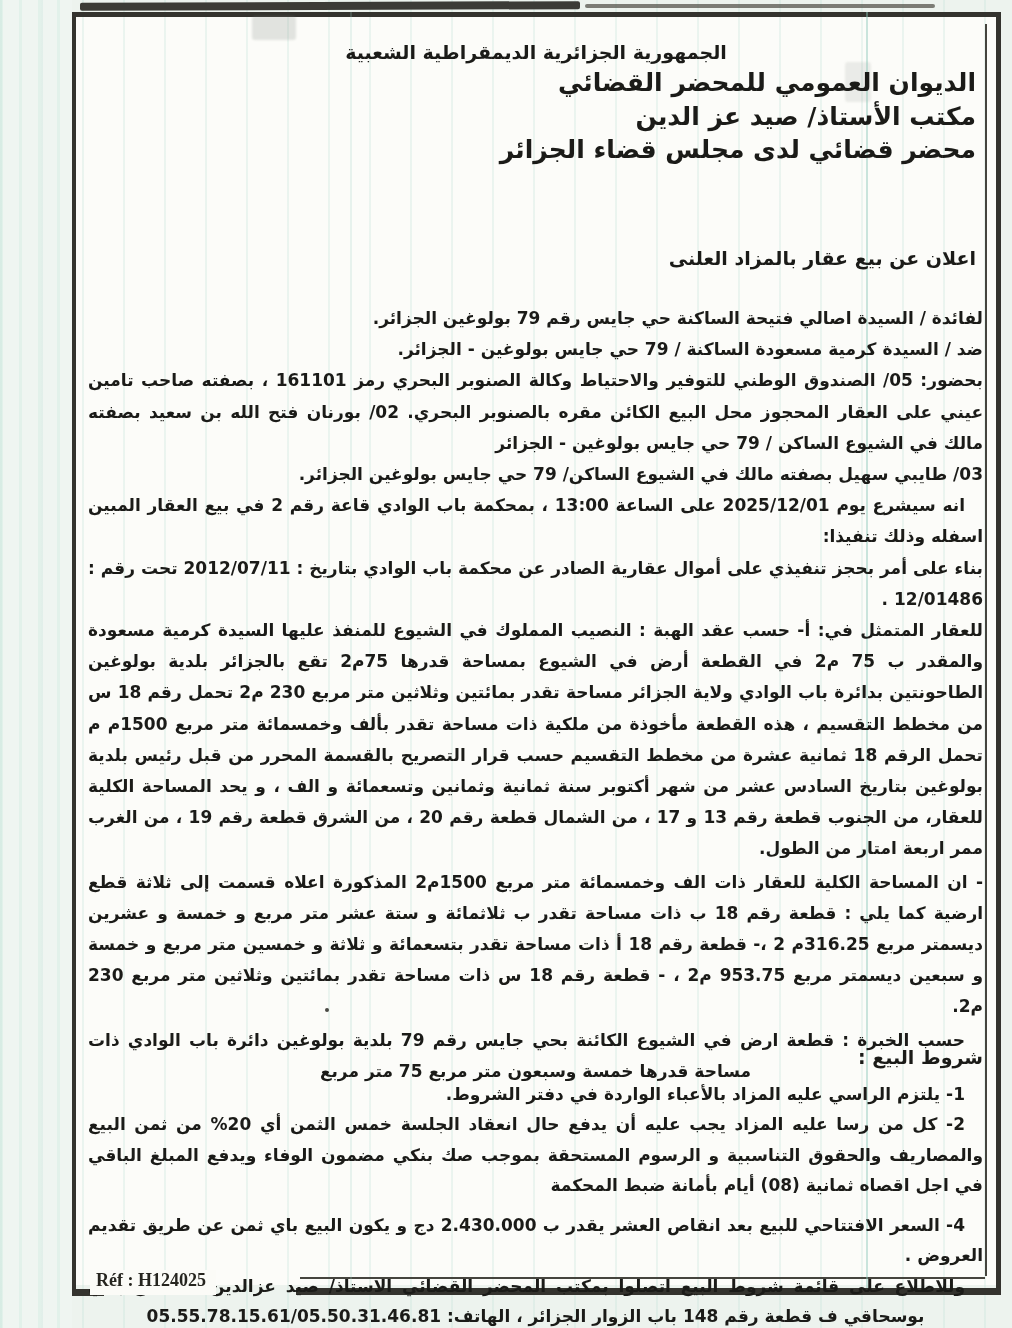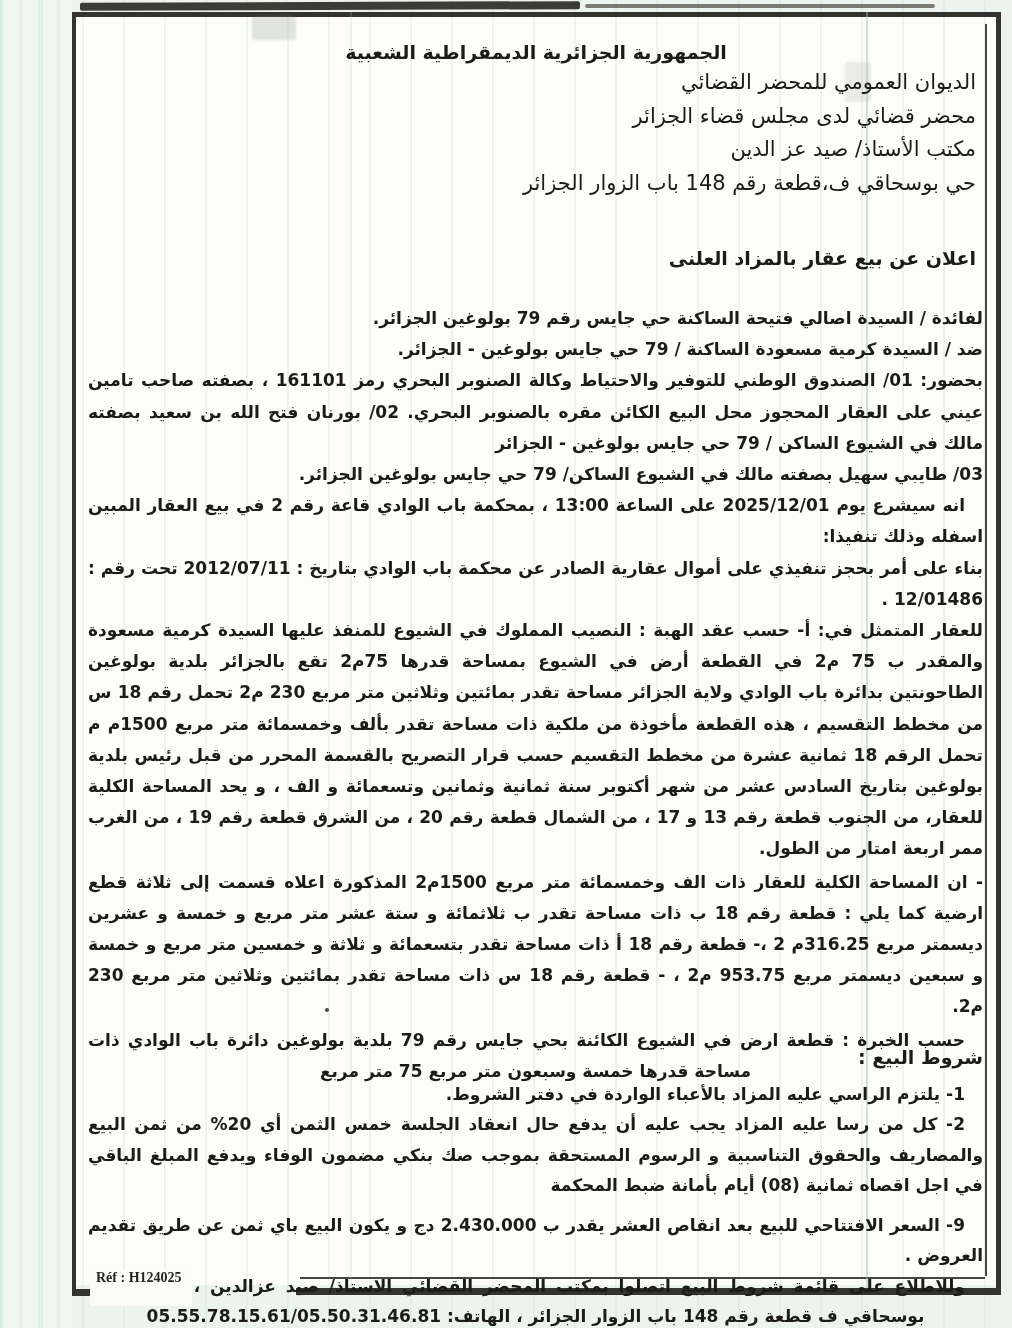--- a/index.html
+++ b/index.html
@@ -37,21 +37,21 @@
   .faint-mark2{position:absolute;left:845px;top:62px;width:26px;height:40px;background:rgba(140,150,140,.16);filter:blur(1px);border-radius:3px;}
   .scan-line-1{position:absolute;left:866px;top:12px;width:2px;height:1276px;background:rgba(140,200,185,.45);}
   .scan-line-2{position:absolute;left:350px;top:12px;width:2px;height:1276px;background:rgba(160,210,195,.22);}
   .ink-dot{position:absolute;left:325px;top:1008px;width:4px;height:4px;border-radius:50%;background:#4a4944;}
   .republic-title{
     position:absolute;left:96px;width:880px;top:41px;
     text-align:center;font-size:19px;font-weight:bold;direction:rtl;
   }
   .office{
     position:absolute;right:36px;top:66px;width:700px;
-    direction:rtl;text-align:right;font-size:21px;font-weight:normal;line-height:33.5px;
+    direction:rtl;text-align:right;font-size:25px;font-weight:bold;line-height:33.5px;
   }
   .ann-title{
     position:absolute;left:96px;width:880px;top:247px;
     text-align:right;font-size:19px;font-weight:bold;direction:rtl;
   }
   .body-text{
     position:absolute;left:88px;width:895px;top:303px;
     direction:rtl;font-size:17px;font-weight:bold;line-height:31.2px;
     text-align:justify;text-align-last:right;
   }
@@ -63,22 +63,22 @@
     position:absolute;left:88px;width:895px;top:1022px;
     direction:rtl;font-size:17px;font-weight:bold;line-height:30.5px;
     text-align:justify;text-align-last:right;margin-top:20px;
   }
   .conditions .heading{font-size:19px;margin:0 0 6px 0;}
   .conditions p{margin:0;}
   .conditions p.spaced{margin-top:9px;}
   .contact-footer{margin-top:2px;text-align-last:center;}
   .ref-label{
     position:absolute;left:90px;top:1270px;
-    font-family:"Liberation Serif",serif;font-size:14px;font-weight:bold;
-    background:#fbfbf7;padding:0 10px 20px 6px;direction:ltr;color:#26251f;
+    font-family:"Liberation Serif",serif;font-size:18px;font-weight:bold;
+    background:#fbfbf7;padding:0 10px 4px 6px;direction:ltr;color:#26251f;
   }
 </style>
 </head>
 <body>
 
 <div class="left-margin"></div>
 <div class="paper"></div>
 <div class="streak-overlay"></div>
 
 <div class="bline b-top"></div>
@@ -94,40 +94,39 @@
 <div class="stamp-mark"></div>
 <div class="faint-mark2"></div>
 <div class="scan-line-1"></div>
 <div class="scan-line-2"></div>
 <div class="ink-dot"></div>
 
 <div class="republic-title">الجمهورية الجزائرية الديمقراطية الشعبية</div>
 
 <div class="office">
   <div>الديوان العمومي للمحضر القضائي</div>
+  <div>مكتب الأستاذ/ صيد عز الدين</div>
   <div>محضر قضائي لدى مجلس قضاء الجزائر</div>
-  <div>مكتب الأستاذ/ صيد عز الدين</div>
-  <div>حي بوسحاقي ف،قطعة رقم 148 باب الزوار الجزائر</div>
 </div>
 
 <div class="ann-title">اعلان عن بيع عقار بالمزاد العلنى</div>
 
 <div class="body-text">
   <p>لفائدة / السيدة اصالي فتيحة الساكنة حي جايس رقم 79 بولوغين الجزائر.</p>
   <p>ضد / السيدة كرمية مسعودة الساكنة / 79 حي جايس بولوغين - الجزائر.</p>
-  <p>بحضور: 01/ الصندوق الوطني للتوفير والاحتياط وكالة الصنوبر البحري رمز 161101 ، بصفته صاحب تامين عيني على العقار المحجوز محل البيع الكائن مقره بالصنوبر البحري. 02/ بورنان فتح الله بن سعيد بصفته مالك في الشيوع الساكن / 79 حي جايس بولوغين - الجزائر</p>
+  <p>بحضور: 05/ الصندوق الوطني للتوفير والاحتياط وكالة الصنوبر البحري رمز 161101 ، بصفته صاحب تامين عيني على العقار المحجوز محل البيع الكائن مقره بالصنوبر البحري. 02/ بورنان فتح الله بن سعيد بصفته مالك في الشيوع الساكن / 79 حي جايس بولوغين - الجزائر</p>
   <p>03/ طايبي سهيل بصفته مالك في الشيوع الساكن/ 79 حي جايس بولوغين الجزائر.</p>
   <p class="indent">انه سيشرع يوم 2025/12/01 على الساعة 13:00 ، بمحكمة باب الوادي قاعة رقم 2 في بيع العقار المبين اسفله وذلك تنفيذا:</p>
   <p>بناء على أمر بحجز تنفيذي على أموال عقارية الصادر عن محكمة باب الوادي بتاريخ : 2012/07/11 تحت رقم : 12/01486 .</p>
   <p>للعقار المتمثل في: أ- حسب عقد الهبة : النصيب المملوك في الشيوع للمنفذ عليها السيدة كرمية مسعودة والمقدر ب 75 م2 في القطعة أرض في الشيوع بمساحة قدرها 75م2 تقع بالجزائر بلدية بولوغين الطاحونتين بدائرة باب الوادي ولاية الجزائر مساحة تقدر بمائتين وثلاثين متر مربع 230 م2 تحمل رقم 18 س من مخطط التقسيم ، هذه القطعة مأخوذة من ملكية ذات مساحة تقدر بألف وخمسمائة متر مربع 1500م م تحمل الرقم 18 ثمانية عشرة من مخطط التقسيم حسب قرار التصريح بالقسمة المحرر من قبل رئيس بلدية بولوغين بتاريخ السادس عشر من شهر أكتوبر سنة ثمانية وثمانين وتسعمائة و الف ، و يحد المساحة الكلية للعقار، من الجنوب قطعة رقم 13 و 17 ، من الشمال قطعة رقم 20 ، من الشرق قطعة رقم 19 ، من الغرب ممر اربعة امتار من الطول.</p>
   <p class="gap">- ان المساحة الكلية للعقار ذات الف وخمسمائة متر مربع 1500م2 المذكورة اعلاه قسمت إلى ثلاثة قطع ارضية كما يلي : قطعة رقم 18 ب ذات مساحة تقدر ب ثلاثمائة و ستة عشر متر مربع و خمسة و عشرين ديسمتر مربع 316.25م 2 ،- قطعة رقم 18 أ ذات مساحة تقدر بتسعمائة و ثلاثة و خمسين متر مربع و خمسة و سبعين ديسمتر مربع 953.75 م2 ، - قطعة رقم 18 س ذات مساحة تقدر بمائتين وثلاثين متر مربع 230 م2.</p>
   <p class="gap indent center-last">حسب الخبرة : قطعة ارض في الشيوع الكائنة بحي جايس رقم 79 بلدية بولوغين دائرة باب الوادي ذات مساحة قدرها خمسة وسبعون متر مربع 75 متر مربع</p>
 </div>
 
 <div class="conditions">
   <p class="heading">شروط البيع :</p>
   <p class="indent">1- يلتزم الراسي عليه المزاد بالأعباء الواردة في دفتر الشروط.</p>
   <p class="indent">2- كل من رسا عليه المزاد يجب عليه أن يدفع حال انعقاد الجلسة خمس الثمن أي 20% من ثمن البيع والمصاريف والحقوق التناسبية و الرسوم المستحقة بموجب صك بنكي مضمون الوفاء ويدفع المبلغ الباقي في اجل اقصاه ثمانية (08) أيام بأمانة ضبط المحكمة</p>
-  <p class="spaced indent">9- السعر الافتتاحي للبيع بعد انقاص العشر يقدر ب 2.430.000 دج و يكون البيع باي ثمن عن طريق تقديم العروض .</p>
+  <p class="spaced indent">4- السعر الافتتاحي للبيع بعد انقاص العشر يقدر ب 2.430.000 دج و يكون البيع باي ثمن عن طريق تقديم العروض .</p>
   <p class="contact-footer indent">وللاطلاع على قائمة شروط البيع اتصلوا بمكتب المحضر القضائي الاستاذ/ صيد عزالدين ، الكائن بحي بوسحاقي ف قطعة رقم 148 باب الزوار الجزائر ، الهاتف: 05.55.78.15.61/05.50.31.46.81</p>
 </div>
 
 <div class="ref-label">Réf : H124025</div>
 
 </body></html>

